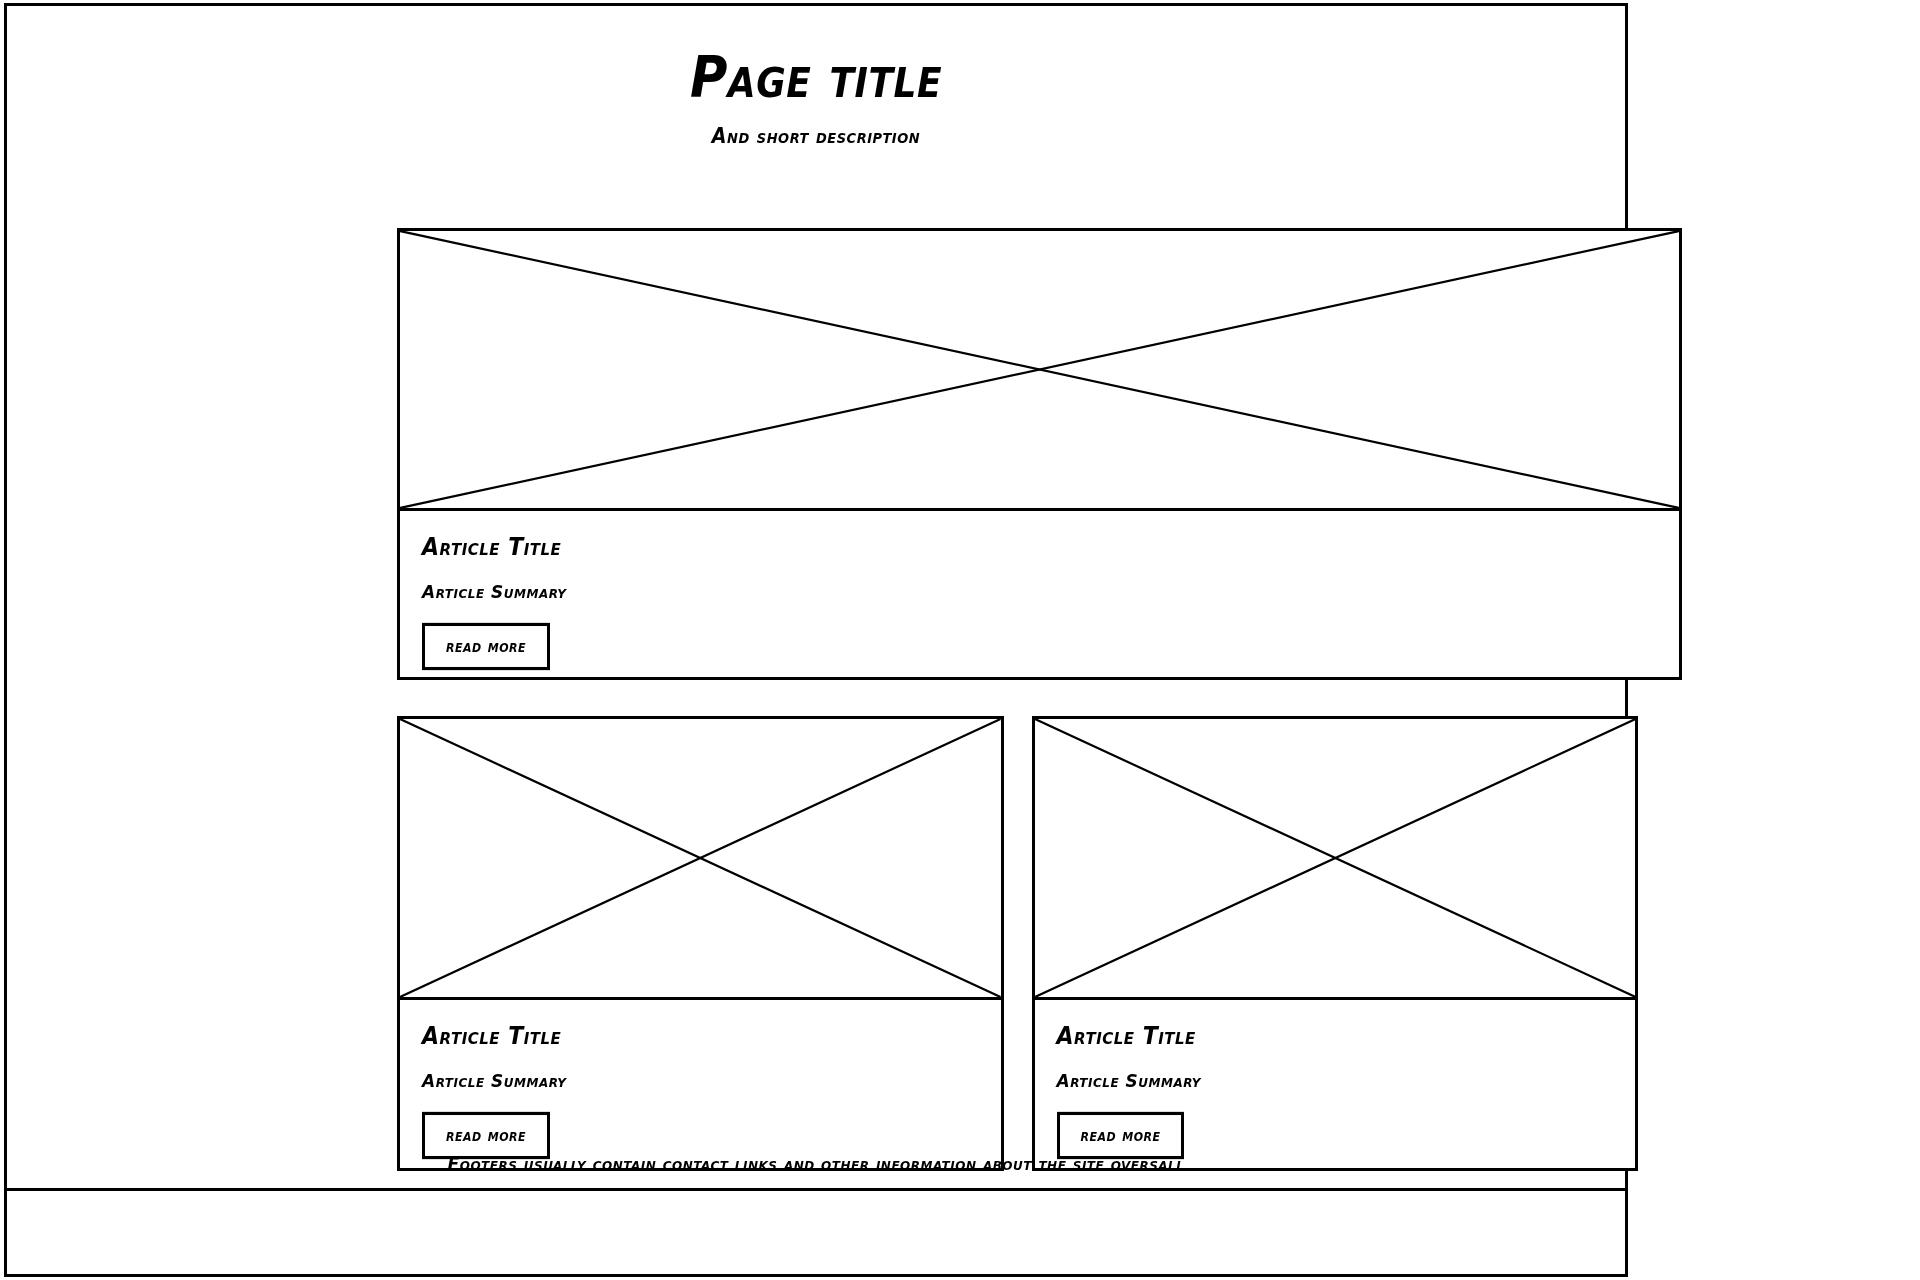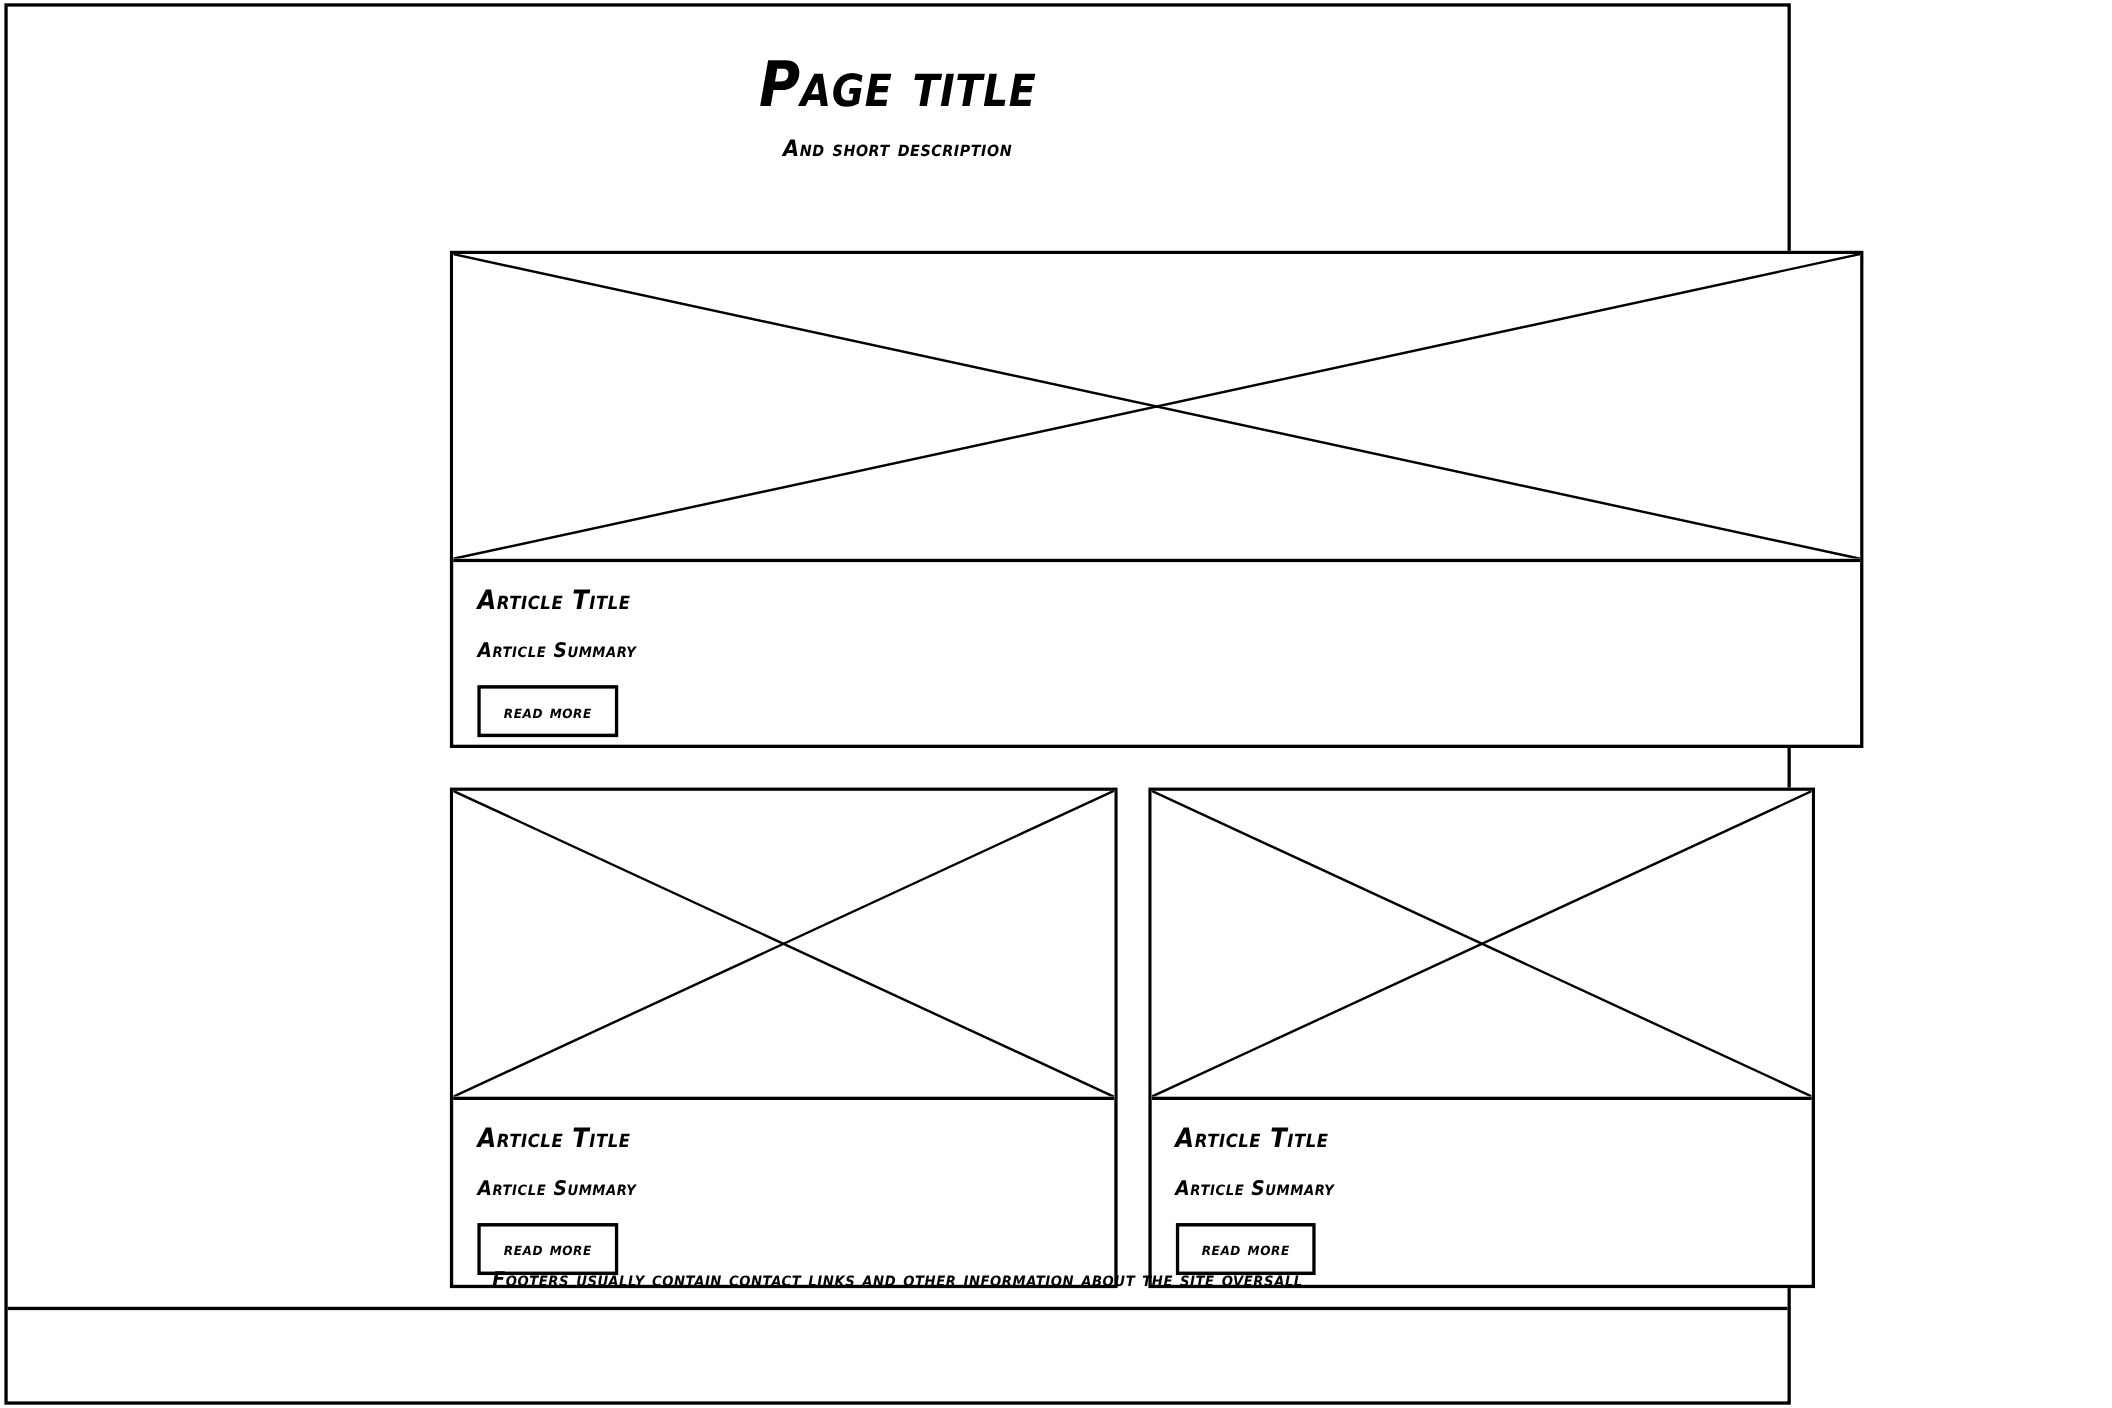--- a/index.html
+++ b/index.html
@@ -52,21 +52,21 @@
   #page-subtitle {
     margin-top: 20px;
     font-size: 19px;
     line-height: 1.1;
     transform: scaleY(1.08);
   }
 
   
   #content {
     position: absolute;
-    left: 358px;
+    left: 346px;
     top: 222px;
     width: 1285px;
     padding-left: 44px;
   }
 
   
   .card {
     border: 3px solid #000000;
     background: #ffffff;
     position: relative;

